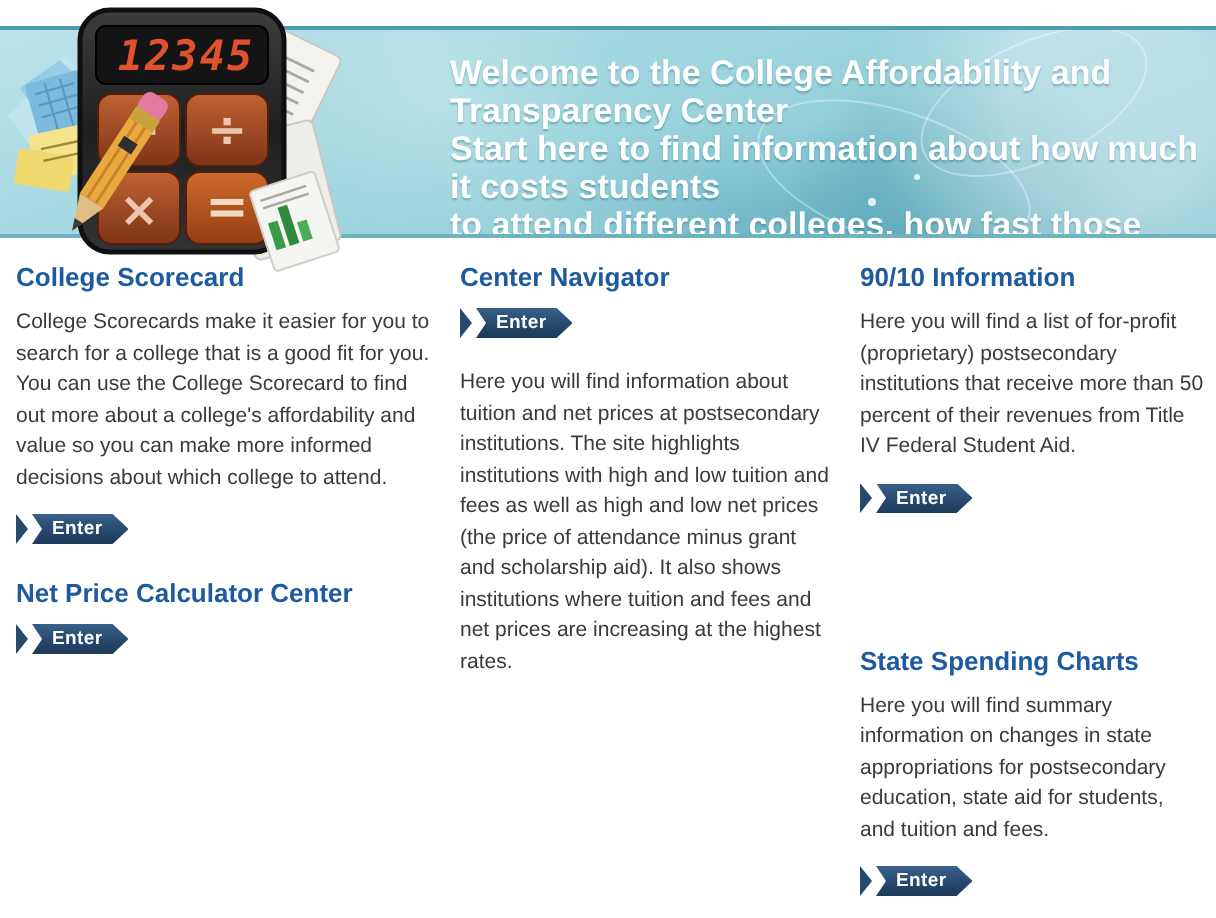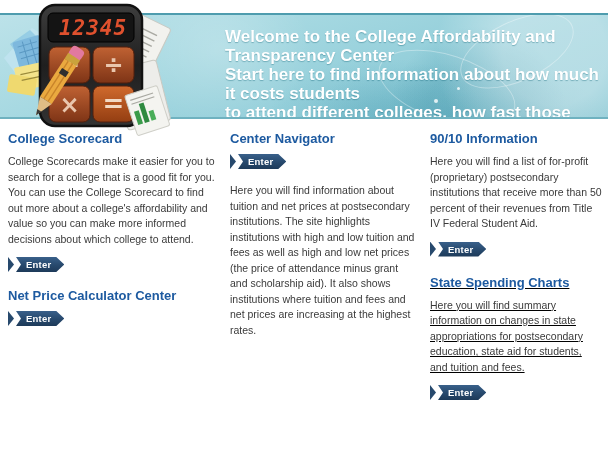--- a/index.html
+++ b/index.html
@@ -35,27 +35,27 @@
 
   
   .calc-art{position:absolute;left:4px;top:0;width:170px;height:140px;z-index:5;}
 
   
   .content{position:absolute;left:0;top:115px;width:608px;
            padding:16px 0 14px 8px;display:flex;box-sizing:border-box;}
   .col{display:flex;flex-direction:column;}
   .col-1{width:207px;margin-right:15px;}
   .col-2{width:186px;margin-right:14px;}
-  .col-3{width:172px;}
+  .col-3{width:172px;gap:47px;}
   .section h2{margin:0 0 7px 0;font-size:13px;line-height:16px;
               color:#1d5aa0;font-weight:bold;}
   .section p{margin:0 0 10px 0;font-size:10.5px;line-height:15.5px;color:#3a3a3a;}
   .col-1 .section + .section{margin-top:12px;}
   .col-2 .section + .section{margin-top:10px;}
-  .col-3 .section + .section{margin-top:14px;text-decoration:underline;}
+  .col-3 .section + .section{margin-top:14px;}
 
   
   .enter-btn{display:inline-flex;align-items:center;cursor:pointer;height:15px;
              user-select:none;}
   .enter-tick{display:inline-block;width:6px;height:15px;background:#27496d;
               clip-path:polygon(0 0,100% 50%,0 100%);margin-right:2px;}
   .enter-body{display:inline-flex;align-items:center;height:15px;background:#27496d;
               background:linear-gradient(180deg,#39608a 0%,#27496d 55%,#1d3a59 100%);
               color:#fff;font-size:9.5px;font-weight:bold;letter-spacing:0.2px;
               padding:0 13px 0 10px;

